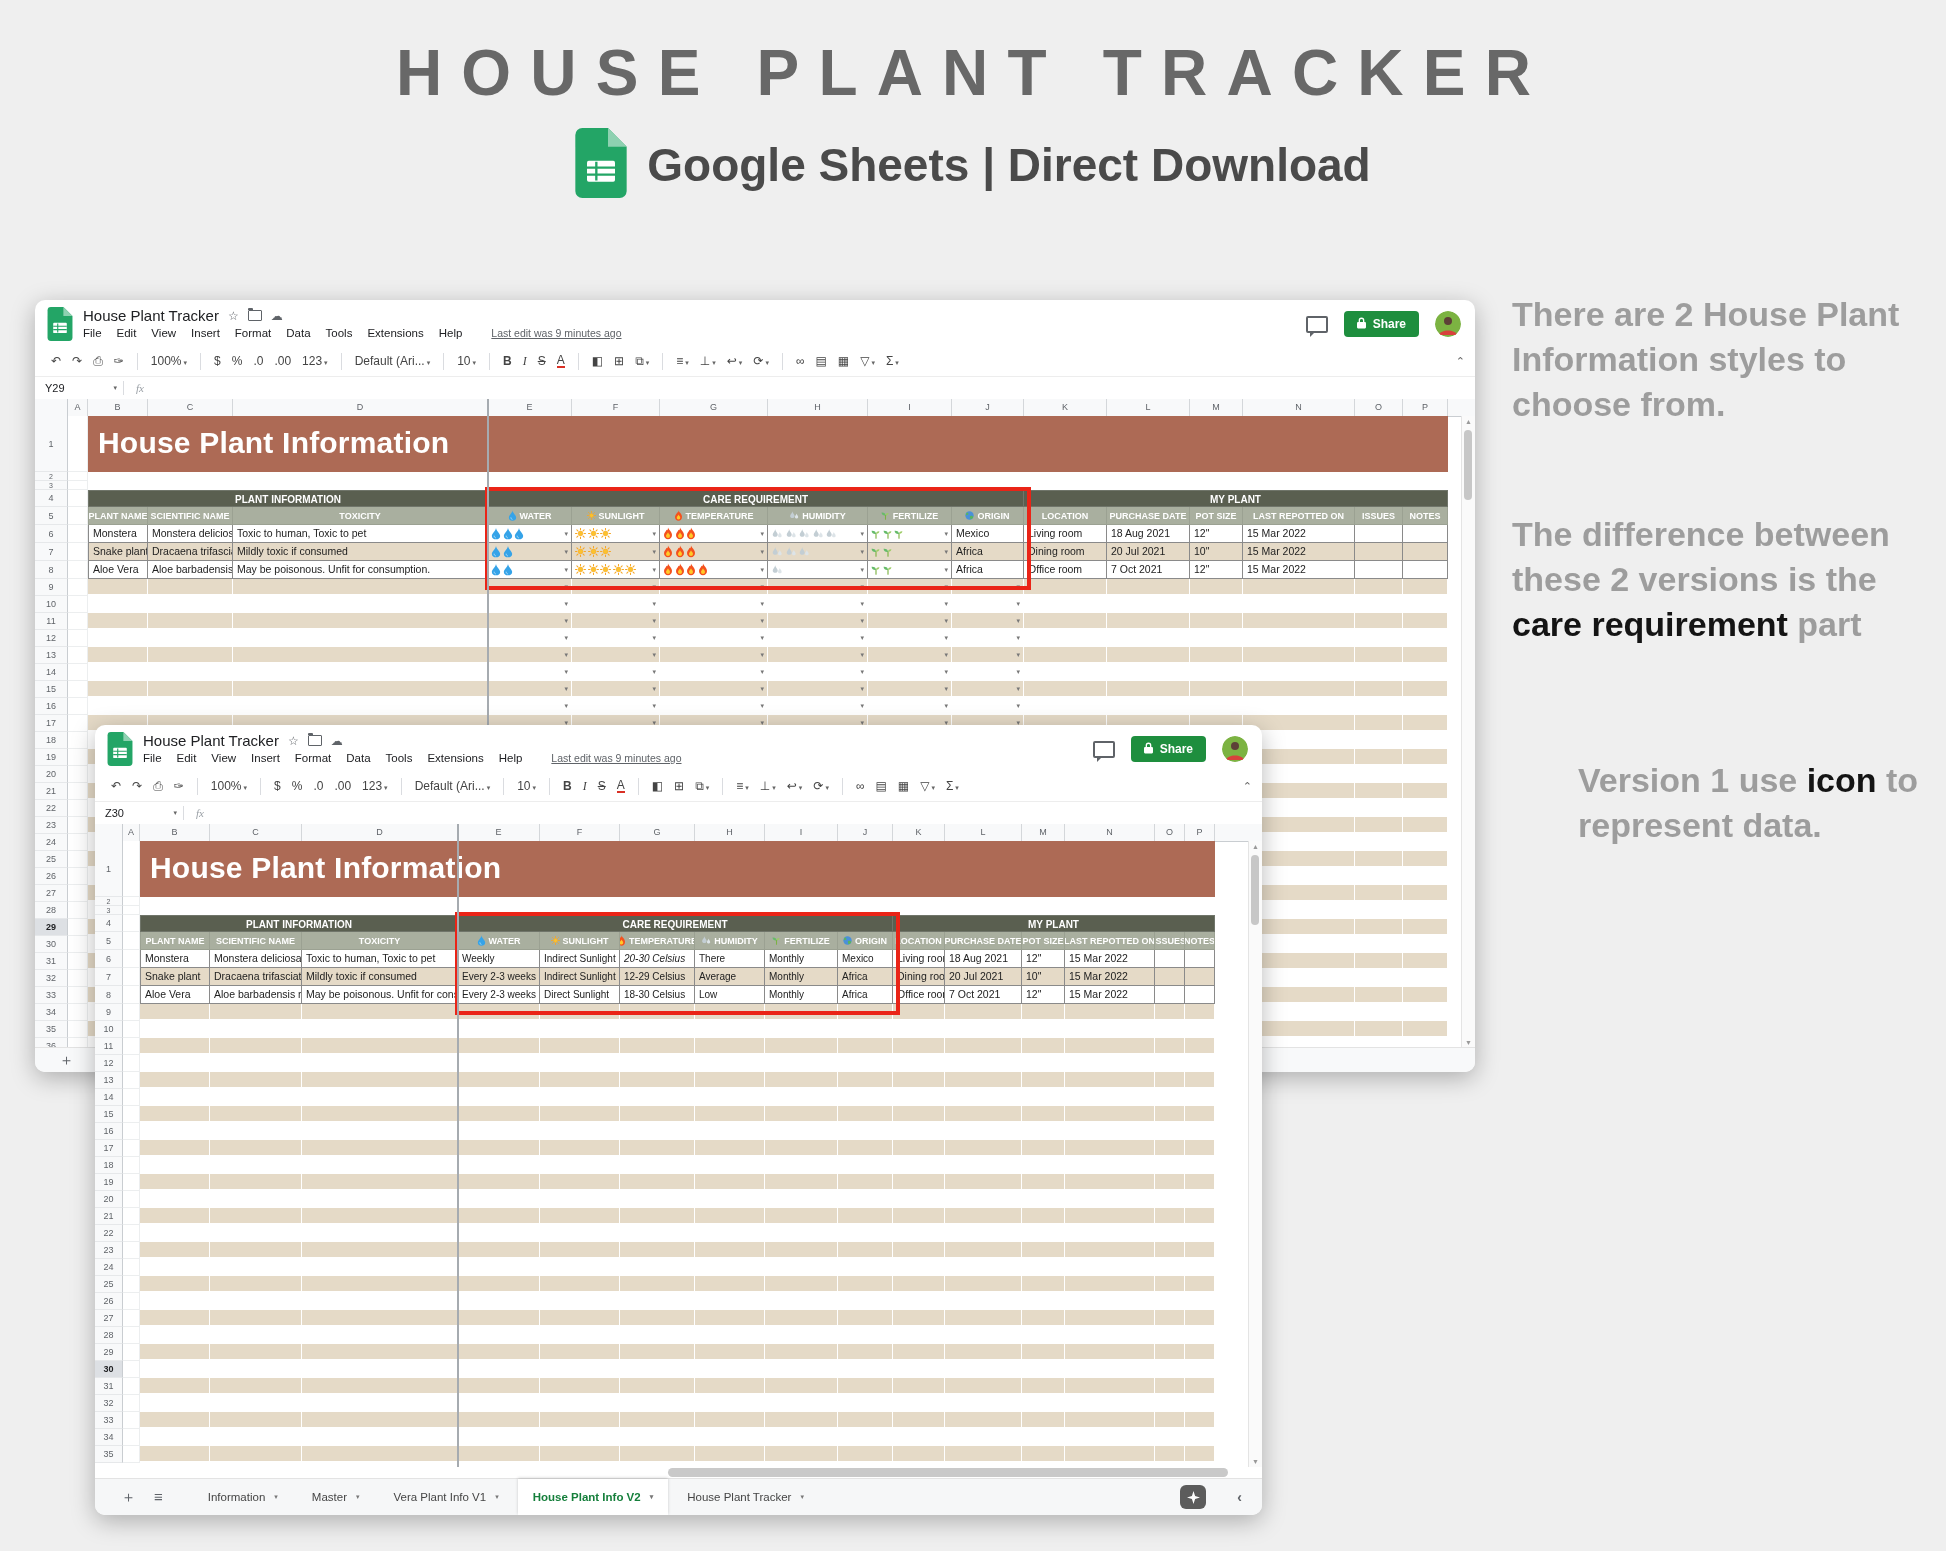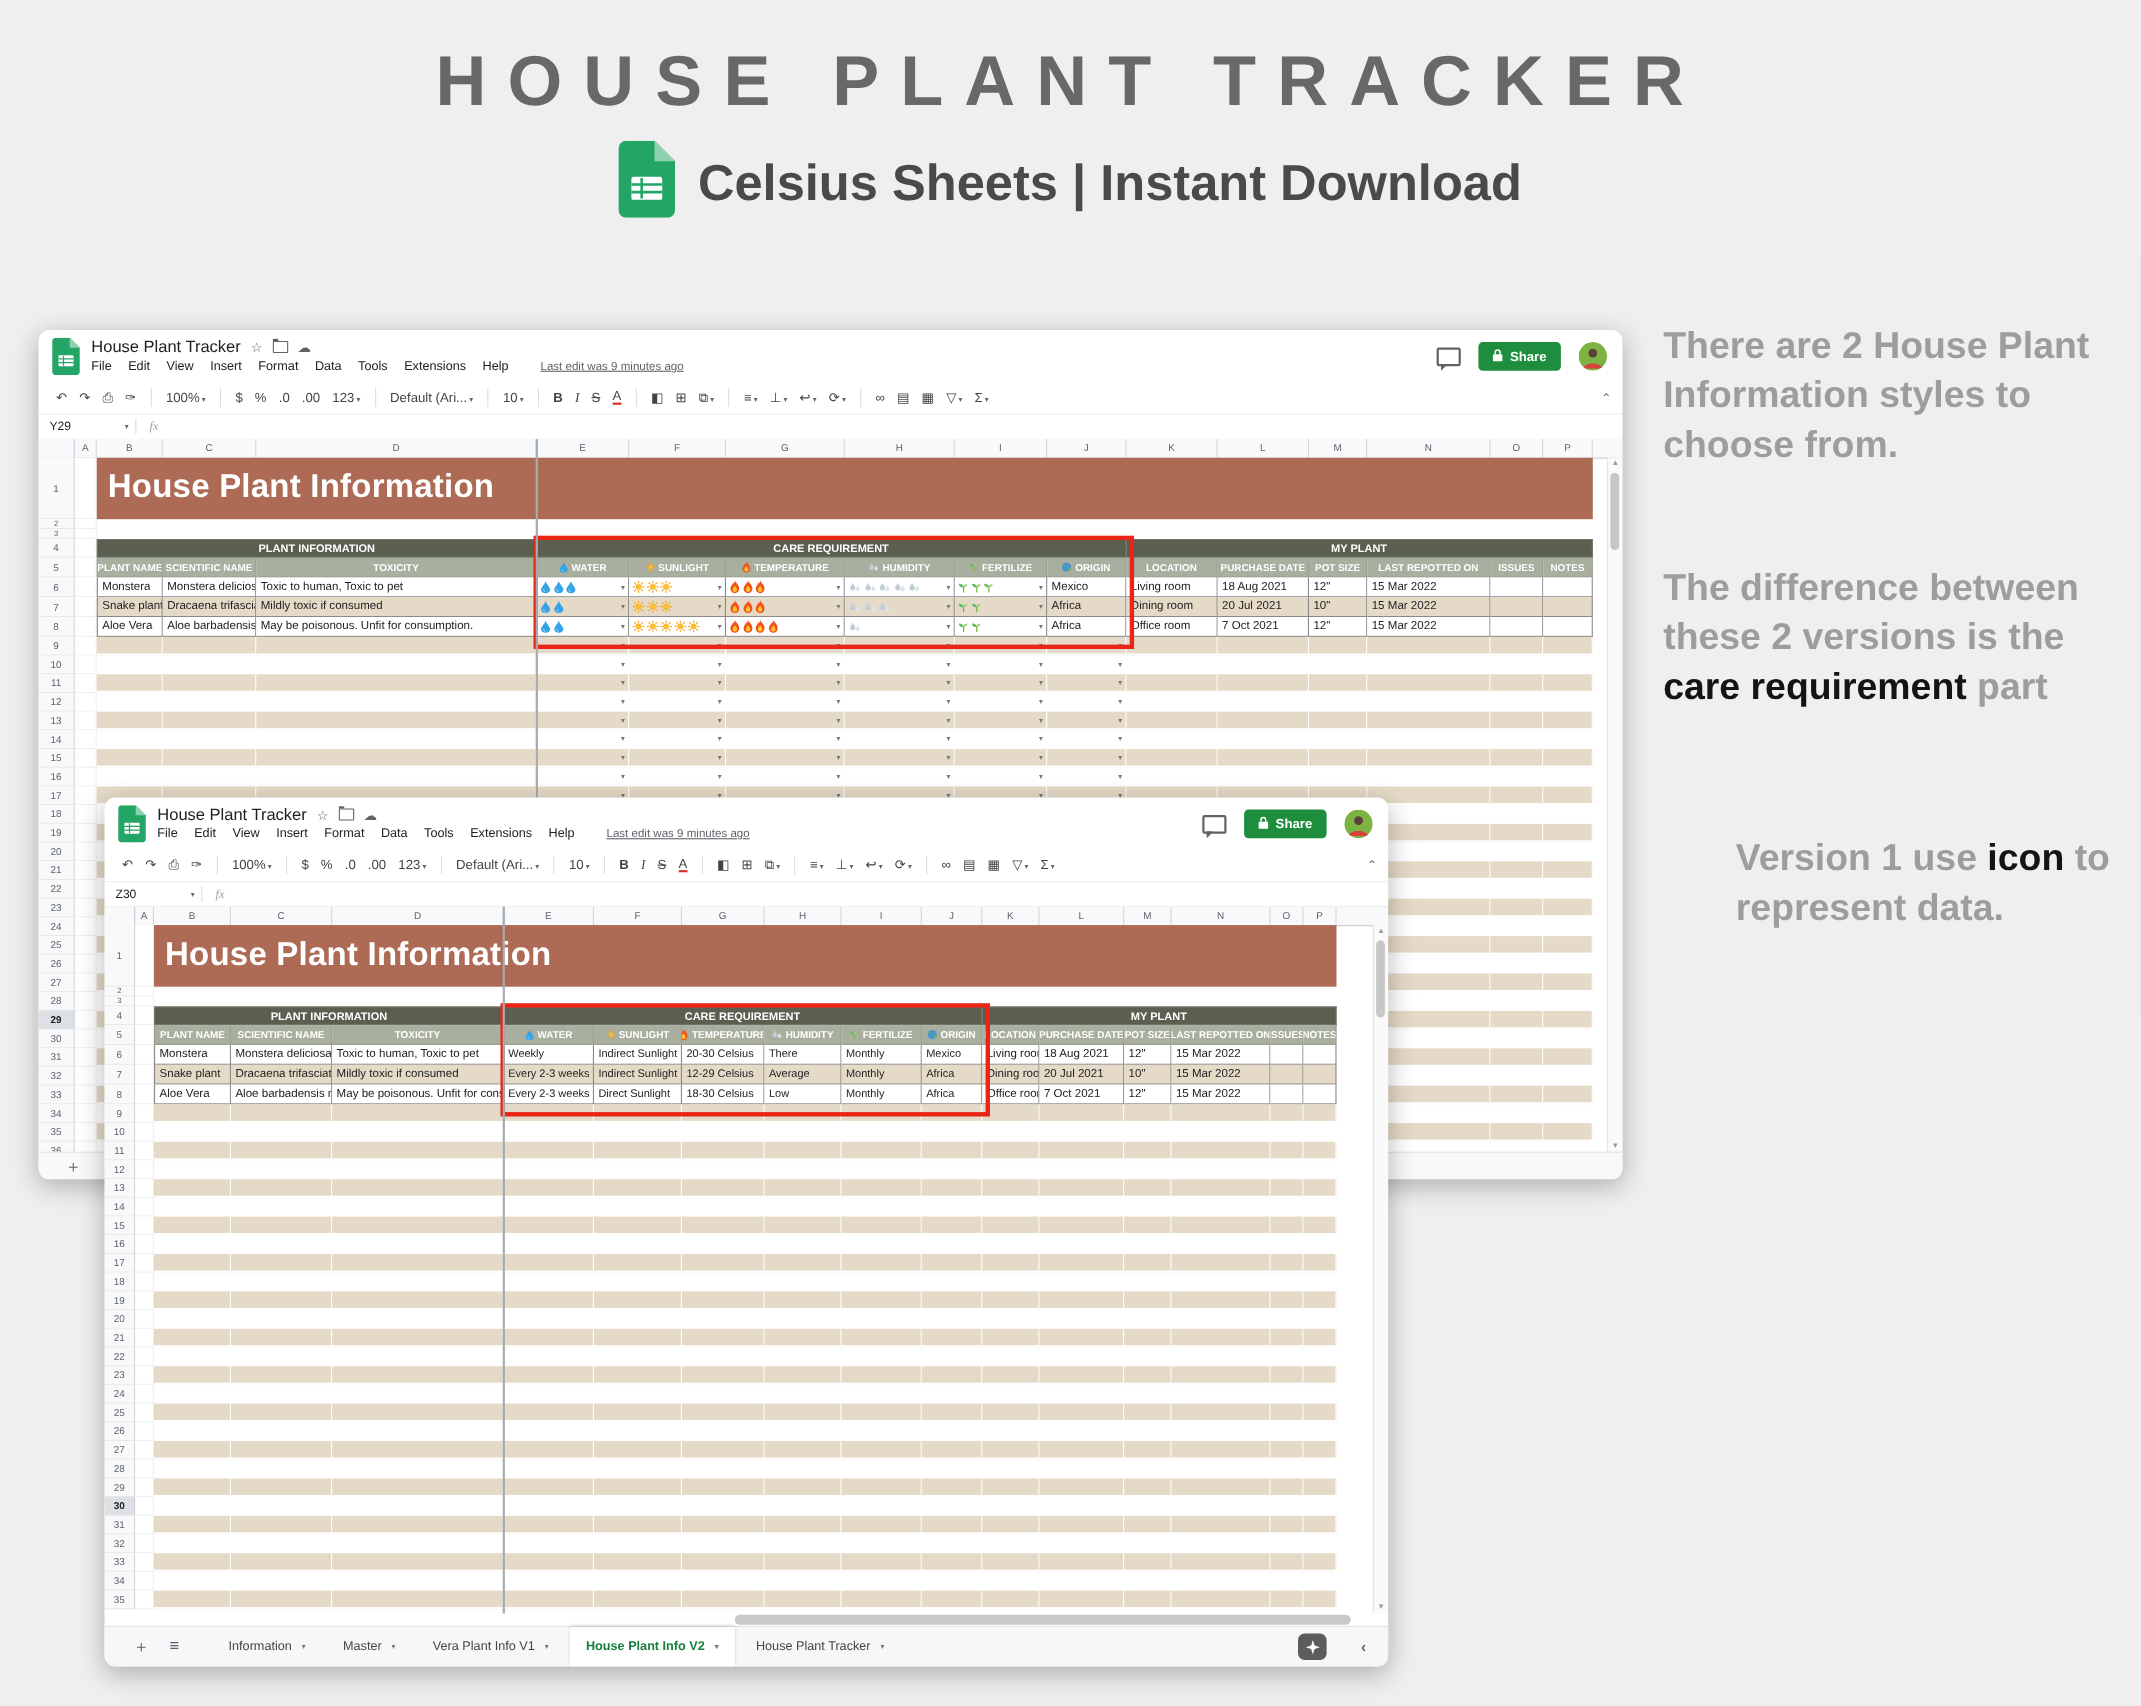--- a/index.html
+++ b/index.html
@@ -109,21 +109,21 @@
     <span>
       <svg width="52" height="70" viewBox="0 0 44 60">
         <path d="M28 0H6a6 6 0 0 0-6 6v48a6 6 0 0 0 6 6h32a6 6 0 0 0 6-6V16L28 0Z" fill="#23a566"></path>
         <path d="M28 0v16h16L28 0Z" fill="#8ed1b1"></path>
         <rect x="10" y="28" width="24" height="18" rx="1.5" fill="#fff"></rect>
         <g stroke="#23a566" stroke-width="2">
             <path d="M10 34h24M10 40h24M18 29v16"></path>
           </g>
       </svg>
     </span>
-    <span class="txt">Celsius Sheets | Instant Download</span>
+    <span class="txt">Google Sheets | Direct Download</span>
   </div>
 
   <div class="window" id="win1">
       <div class="titlebar">
         <span><svg width="26" height="34" viewBox="0 0 44 60">
             <path d="M28 0H6a6 6 0 0 0-6 6v48a6 6 0 0 0 6 6h32a6 6 0 0 0 6-6V16L28 0Z" fill="#23a566"></path>
             <path d="M28 0v16h16L28 0Z" fill="#8ed1b1"></path>
             <rect x="10" y="28" width="24" height="18" rx="1.5" fill="#fff"></rect>
             <g stroke="#23a566" stroke-width="2">
               <path d="M10 34h24M10 40h24M18 29v16"></path>
@@ -1827,21 +1827,21 @@
             </span>
           </div>
           <div class="row" style="height: 18px;">
             <span class="gut" style="width: 28px; font-size: 9px;">6</span>
             <span class="cA" style="width: 17px; height: 18px;"></span>
             <span class="cell data-cell" style="width: 70px; background: rgb(255, 255, 255); border-left: 1px solid rgb(138, 138, 138);">Monstera</span>
             <span class="cell data-cell" style="width: 92px; background: rgb(255, 255, 255);">Monstera deliciosa</span>
             <span class="cell data-cell" style="width: 156px; background: rgb(255, 255, 255);">Toxic to human, Toxic to pet</span>
             <span class="cell data-cell" style="width: 82px; background: rgb(255, 255, 255); font-size: 10px;">Weekly</span>
             <span class="cell data-cell" style="width: 80px; background: rgb(255, 255, 255); font-size: 10px;">Indirect Sunlight</span>
-            <span class="cell data-cell" style="width: 75px; background: rgb(255, 255, 255); font-size: 10px;">20-30 Celsius</span>
+            <span class="cell data-cell" style="width: 75px; background: rgb(255, 255, 255); font-size: 10px; font-style: italic;">20-30 Celsius</span>
             <span class="cell data-cell" style="width: 70px; background: rgb(255, 255, 255); font-size: 10px;">There</span>
             <span class="cell data-cell" style="width: 73px; background: rgb(255, 255, 255); font-size: 10px;">Monthly</span>
             <span class="cell data-cell" style="width: 55px; background: rgb(255, 255, 255); font-size: 10px;">Mexico</span>
             <span class="cell data-cell" style="width: 52px; background: rgb(255, 255, 255);">Living room</span>
             <span class="cell data-cell" style="width: 77px; background: rgb(255, 255, 255);">18 Aug 2021</span>
             <span class="cell data-cell" style="width: 43px; background: rgb(255, 255, 255);">12"</span>
             <span class="cell data-cell" style="width: 90px; background: rgb(255, 255, 255);">15 Mar 2022</span>
             <span class="cell data-cell" style="width: 30px; background: rgb(255, 255, 255);"></span>
             <span class="cell data-cell" style="width: 30px; background: rgb(255, 255, 255);"></span>
           </div>

